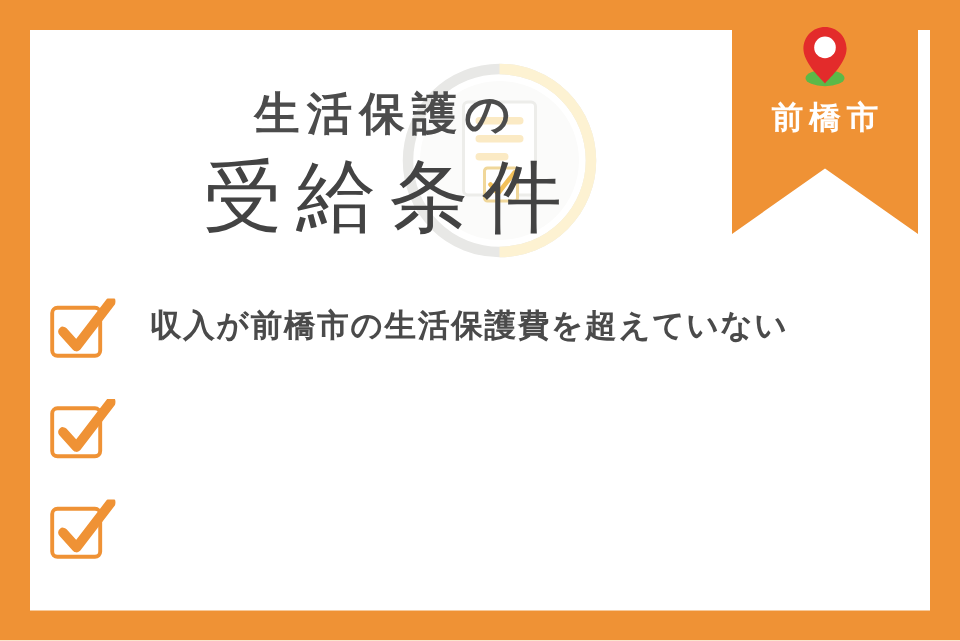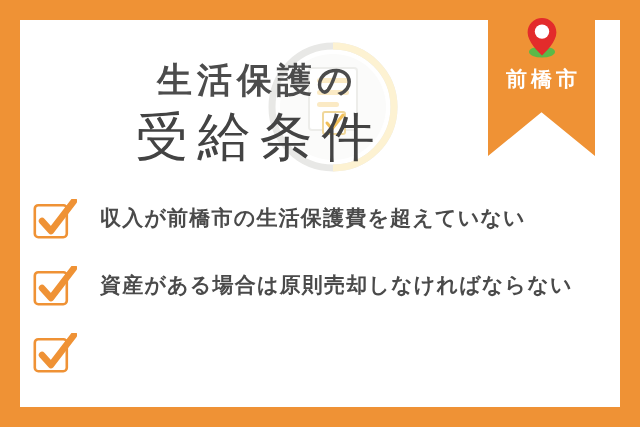--- a/index.html
+++ b/index.html
@@ -45,21 +45,21 @@
   .title-block {
     position: absolute;
     left: 0;
     top: 0;
     width: 470px;
     text-align: center;
     pointer-events: none;
   }
   .title-sub {
     margin-top: 42px;
-    font-size: 35px;
+    font-size: 30px;
     font-weight: bold;
     color: #4c4c4c;
     letter-spacing: 5px;
     line-height: 1;
     text-indent: 5px;
   }
   .title-main {
     margin-top: 12px;
     font-size: 53px;
     font-weight: normal;
@@ -67,21 +67,21 @@
     letter-spacing: 9px;
     line-height: 1.05;
     text-indent: 9px;
   }
 
   
   .ribbon {
     position: absolute;
     left: 488px;
     top: 0;
-    width: 107px;
+    width: 124px;
     height: 156px;
     background: #ef9235;
     -webkit-clip-path: polygon(0 0, 100% 0, 100% 100%, 50% 72%, 0 100%);
     clip-path: polygon(0 0, 100% 0, 100% 100%, 50% 72%, 0 100%);
     z-index: 5;
   }
   .ribbon-pin {
     position: absolute;
     left: 50%;
     top: 16px;
@@ -172,21 +172,20 @@
         <span class="check-text">収入が前橋市の生活保護費を超えていない</span>
       </div>
 
       <div class="check-item">
         <span class="check-box-icon">
           <svg width="44" height="40" viewBox="0 0 44 40" aria-hidden="true">
             <rect x="1.8" y="6.2" width="32" height="32" rx="3.5" fill="none" stroke="#ef9235" stroke-width="2.6"></rect>
             <path d="M9 22 l9 10 L41 2" fill="none" stroke="#ef9235" stroke-width="6.5" stroke-linecap="round" stroke-linejoin="round"></path>
           </svg>
         </span>
-        <span class="check-text">資産がある場合は原則売却しなければならない</span>
       </div>
 
       <div class="check-item">
         <span class="check-box-icon">
           <svg width="44" height="40" viewBox="0 0 44 40" aria-hidden="true">
             <rect x="1.8" y="6.2" width="32" height="32" rx="3.5" fill="none" stroke="#ef9235" stroke-width="2.6"></rect>
             <path d="M9 22 l9 10 L41 2" fill="none" stroke="#ef9235" stroke-width="6.5" stroke-linecap="round" stroke-linejoin="round"></path>
           </svg>
         </span>
       </div>

